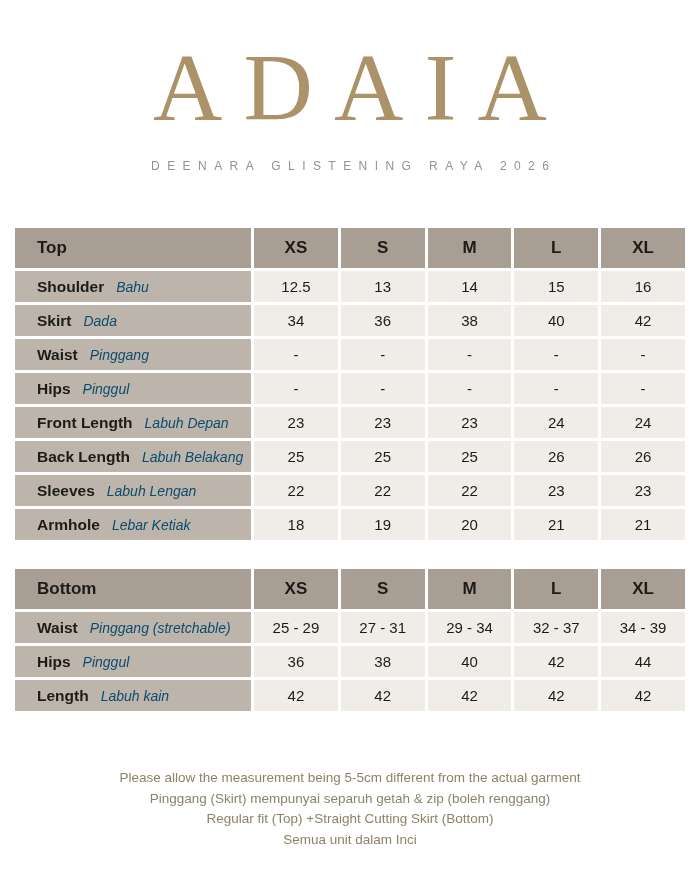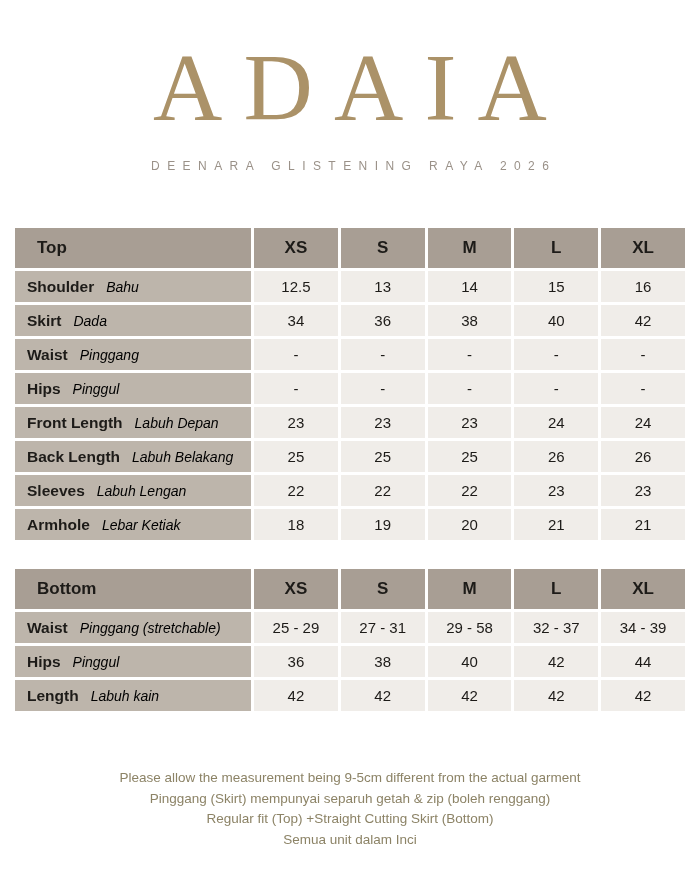--- a/index.html
+++ b/index.html
@@ -51,25 +51,25 @@
     height: 40px;
     justify-content: center;
     font-weight: 700;
     font-size: 17px;
   }
   .cell-header.title-cell { justify-content: flex-start; padding-left: 22px; }
   .cell-label {
     background: #bdb5ab;
     height: 31px;
     justify-content: flex-start;
-    padding-left: 12px;
+    padding-left: 22px;
     white-space: nowrap;
   }
   .cell-label .label-main { font-weight: 700; font-size: 15.5px; color: #1d1b18; }
-  .cell-label .label-sub  { font-style: italic; font-size: 14px; color: #000000; margin-left: 12px; }
+  .cell-label .label-sub  { font-style: italic; font-size: 14px; color: #0c4a6e; margin-left: 12px; }
   .cell-value {
     background: #f0ede9;
     height: 31px;
     justify-content: center;
     font-size: 15px;
     color: #1d1b18;
   }
 
   
   .footnotes {
@@ -180,21 +180,21 @@
       <div class="cell cell-header">S</div>
       <div class="cell cell-header">M</div>
       <div class="cell cell-header">L</div>
       <div class="cell cell-header">XL</div>
       <div class="cell cell-label">
         <span class="label-main">Waist</span>
         <span class="label-sub">Pinggang (stretchable)</span>
       </div>
       <div class="cell cell-value">25 - 29</div>
       <div class="cell cell-value">27 - 31</div>
-      <div class="cell cell-value">29 - 58</div>
+      <div class="cell cell-value">29 - 34</div>
       <div class="cell cell-value">32 - 37</div>
       <div class="cell cell-value">34 - 39</div>
       <div class="cell cell-label">
         <span class="label-main">Hips</span>
         <span class="label-sub">Pinggul</span>
       </div>
       <div class="cell cell-value">36</div>
       <div class="cell cell-value">38</div>
       <div class="cell cell-value">40</div>
       <div class="cell cell-value">42</div>
@@ -204,19 +204,19 @@
         <span class="label-sub">Labuh kain</span>
       </div>
       <div class="cell cell-value">42</div>
       <div class="cell cell-value">42</div>
       <div class="cell cell-value">42</div>
       <div class="cell cell-value">42</div>
       <div class="cell cell-value">42</div>
     </div>
 
   <div class="footnotes">
-    <div>Please allow the measurement being 9-5cm different from the actual garment</div>
+    <div>Please allow the measurement being 5-5cm different from the actual garment</div>
     <div>Pinggang (Skirt) mempunyai separuh getah &amp; zip (boleh renggang)</div>
     <div>Regular fit (Top) +Straight Cutting Skirt (Bottom)</div>
     <div>Semua unit dalam Inci</div>
   </div>
 
 </div>
 
 </body></html>

